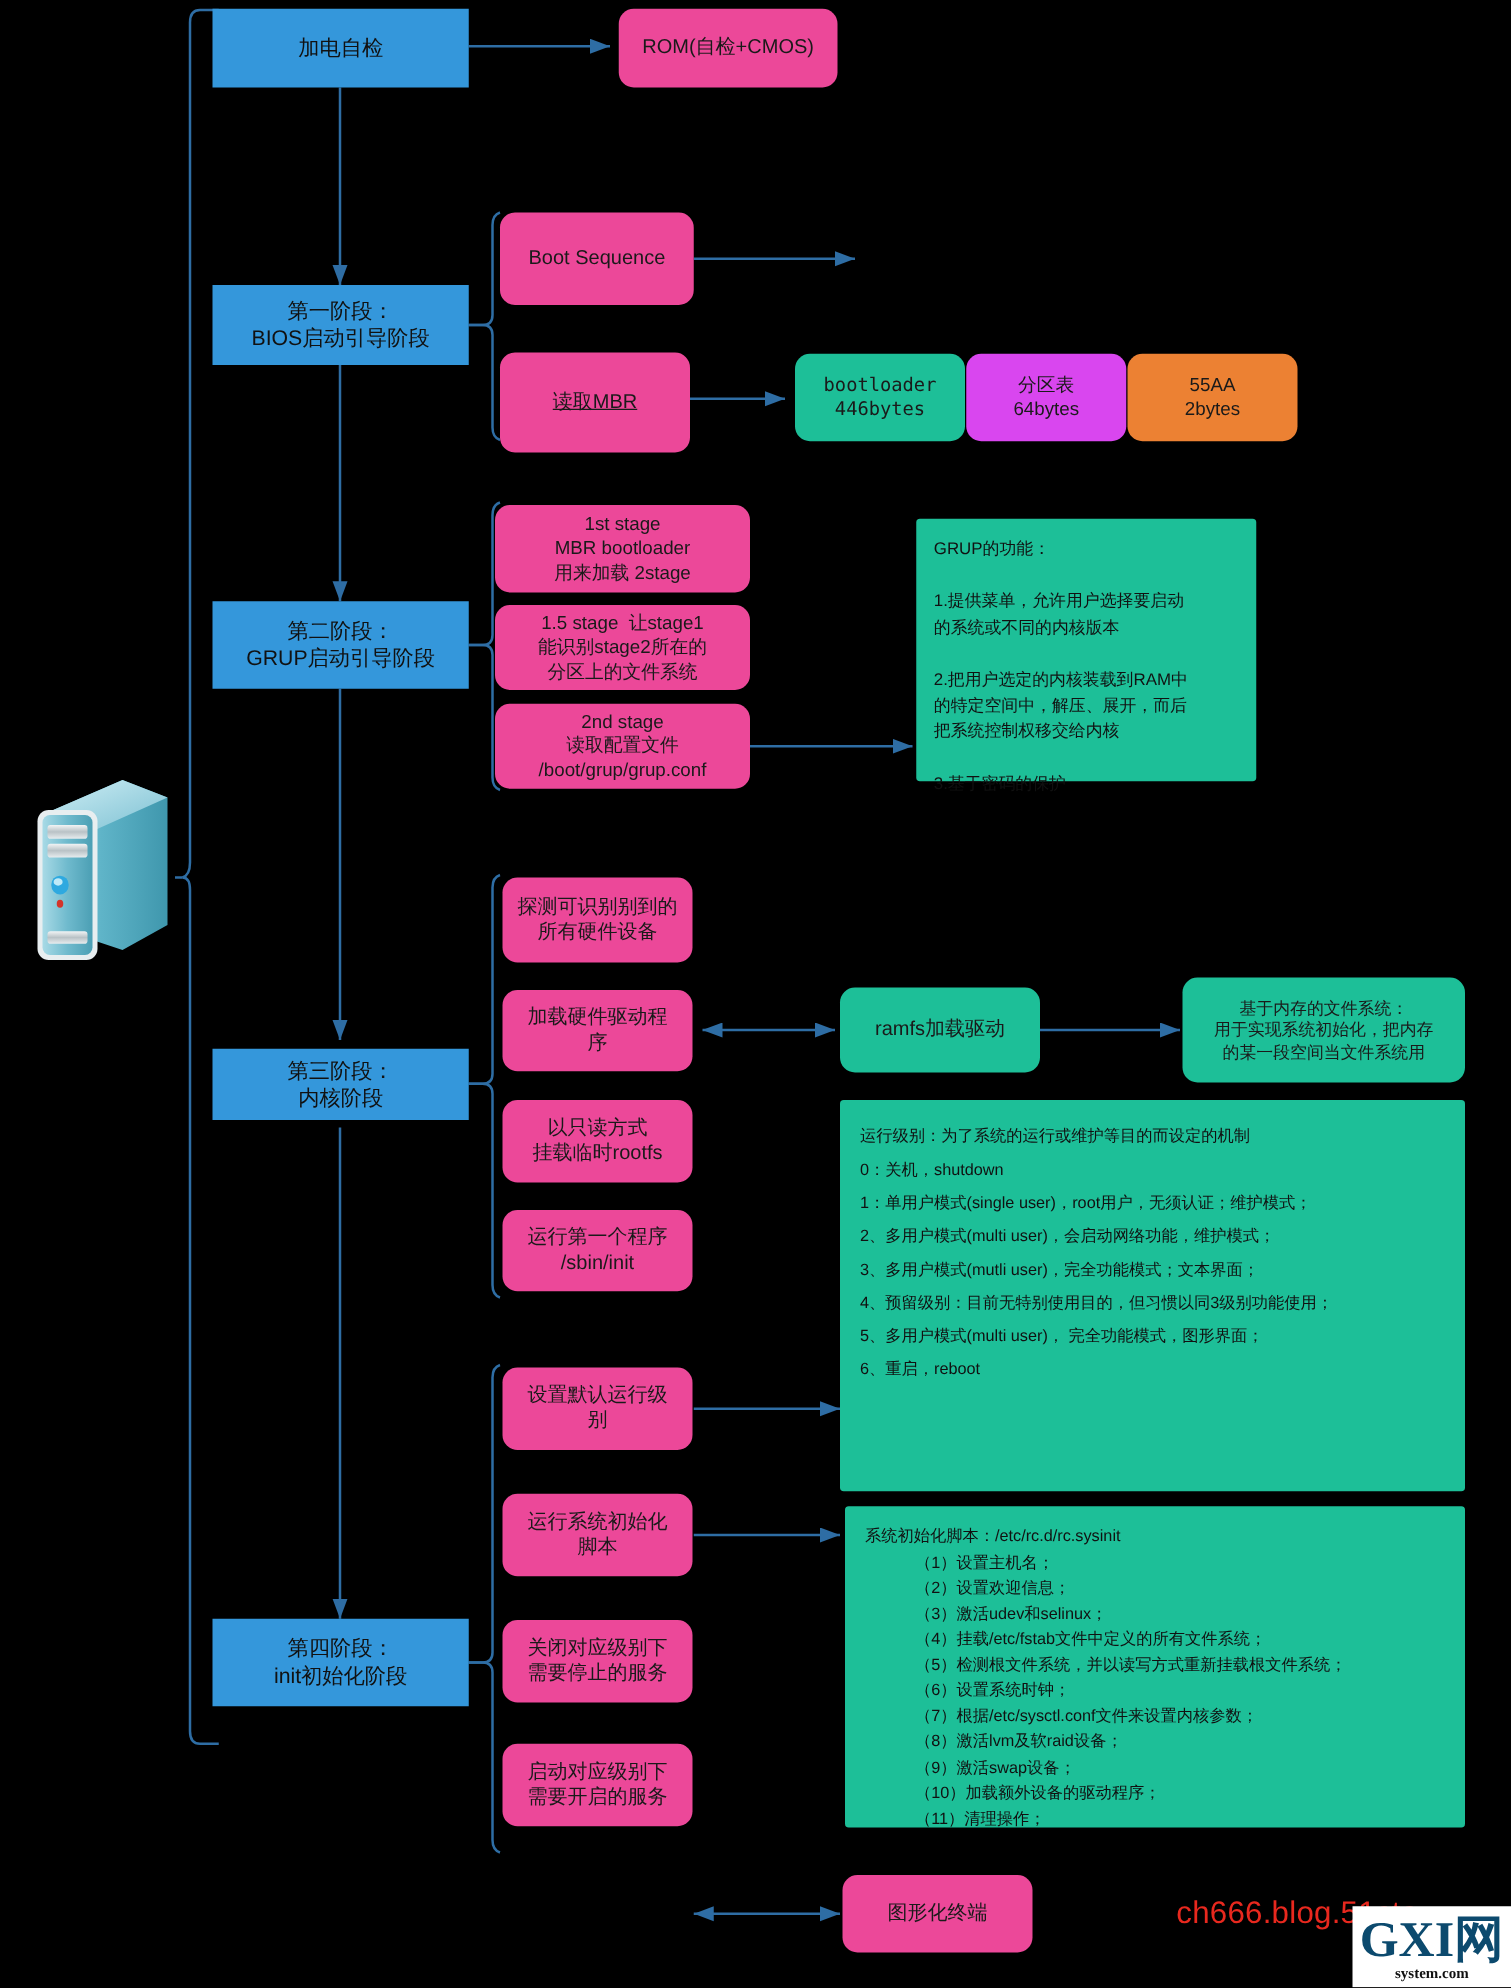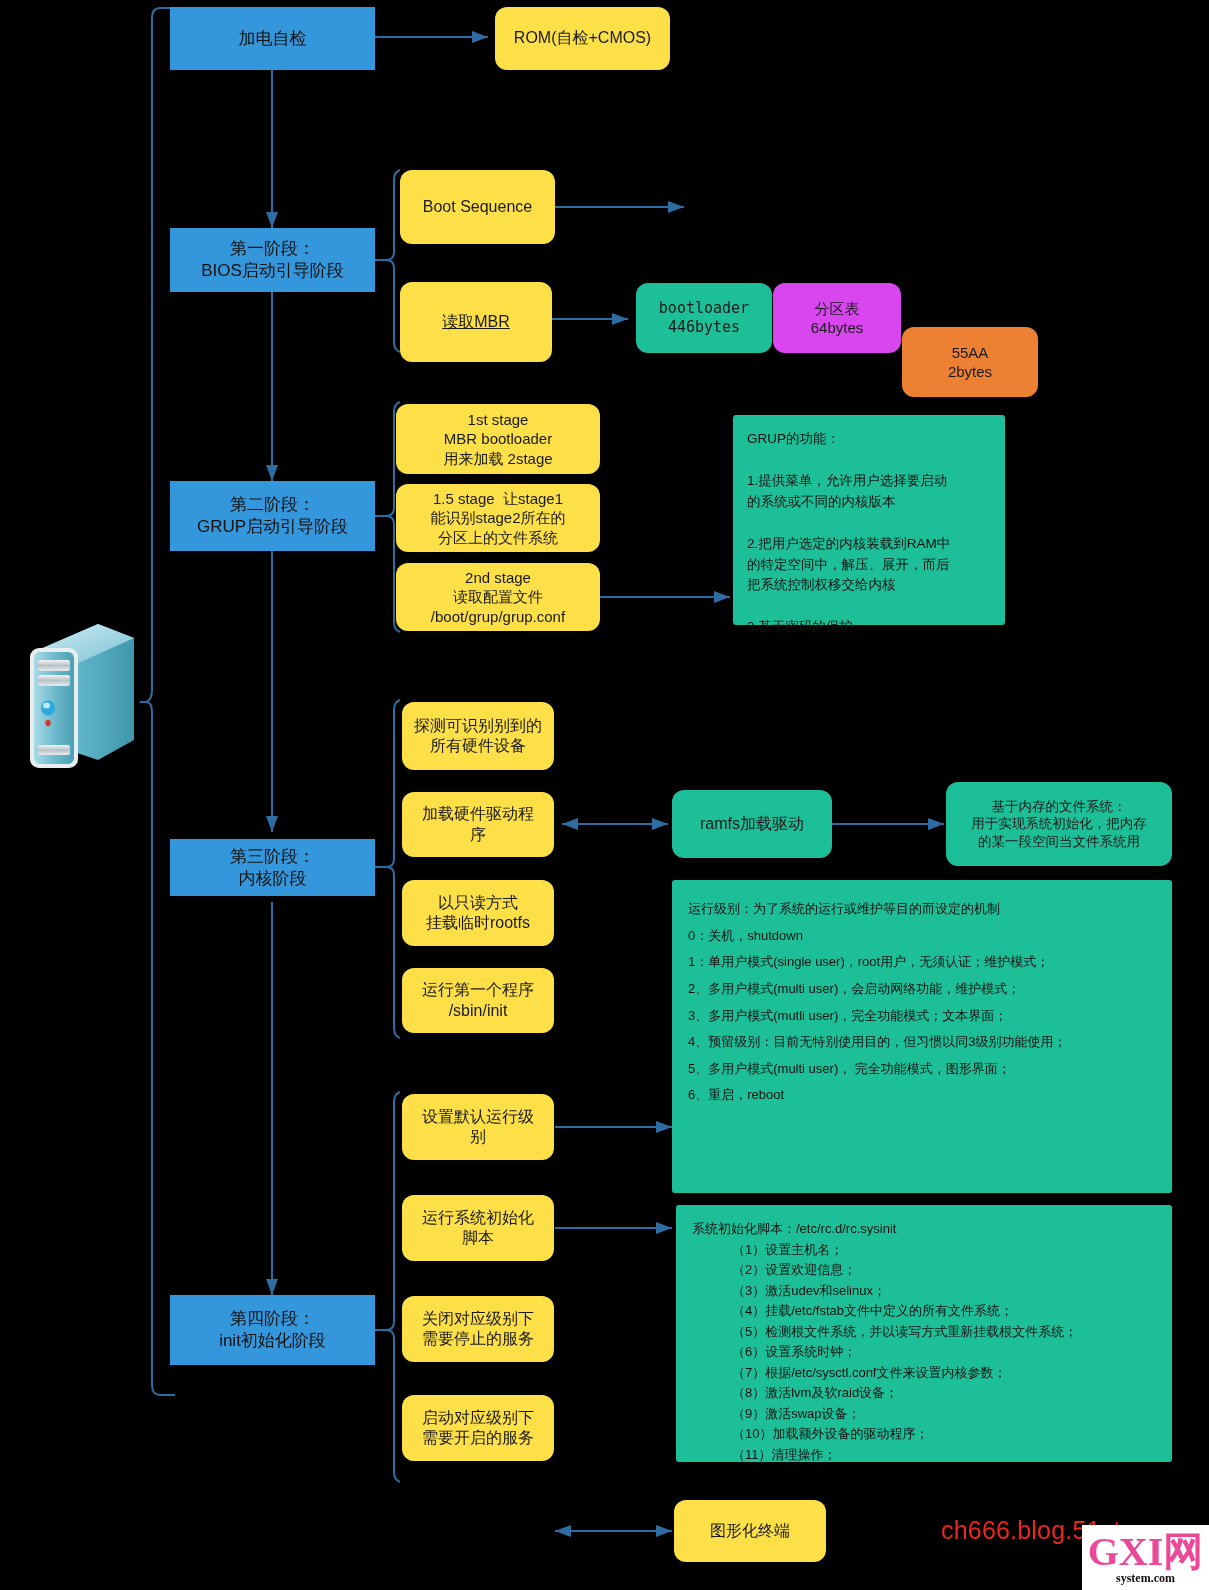--- a/index.html
+++ b/index.html
@@ -3,39 +3,39 @@
 <meta charset="utf-8">
 <style>
   html,body{margin:0;padding:0;background:#000;}
   body{font-family:"Liberation Sans","DejaVu Sans",sans-serif;}
   #canvas{position:relative;width:1209px;height:1590px;background:#000;overflow:hidden;}
 
   .node{position:absolute;box-sizing:border-box;display:flex;align-items:center;
         justify-content:center;text-align:center;color:#1a1a1a;line-height:1.28;}
   .rounded{border-radius:12px;}
   .stage{background:#3497db;color:#111;font-size:17px;border-radius:0;}
-  .lightblue{background:#fde047;font-size:16px;}
+  .lightblue{background:#ec4899;font-size:16px;}
   .green{background:#1dbf98;font-size:15px;}
   .teal{background:#d946ef;font-size:15px;}
-  .orange{background:#ec8133;font-size:15px;margin-top:44px;}
+  .orange{background:#ec8133;font-size:15px;}
   .mono{font-family:"DejaVu Sans Mono","Liberation Mono",monospace;}
 
   .textbox{position:absolute;box-sizing:border-box;background:#1dbf98;border-radius:3px;
            color:#111;padding:16px 16px;font-size:14px;line-height:1.95;text-align:left;}
   .textbox.center{text-align:center;line-height:1.35;padding:10px 12px;}
 
   svg.wires{position:absolute;left:0;top:0;width:1209px;height:1590px;pointer-events:none;}
 
   .srv{position:absolute;left:20px;top:612px;width:128px;height:168px;}
 
   .wm{position:absolute;color:#e8281e;font-size:25px;letter-spacing:.2px;
       font-family:"Liberation Sans",sans-serif;white-space:nowrap;}
   .logo{position:absolute;background:#fff;display:flex;flex-direction:column;
         align-items:center;justify-content:center;line-height:1;}
-  .logo .l1{font-size:40px;color:#ec4899;font-weight:bold;font-family:"Liberation Serif",serif;}
+  .logo .l1{font-size:40px;color:#0c4a6e;font-weight:bold;font-family:"Liberation Serif",serif;}
   .logo .l2{font-size:12px;color:#111;font-weight:bold;font-family:"Liberation Serif",serif;}
   .pre{white-space:pre;}
 </style>
 </head>
 <body>
 
 <div id="canvas">
 
   <svg class="wires" viewBox="0 0 1209 1590">
     <defs>

